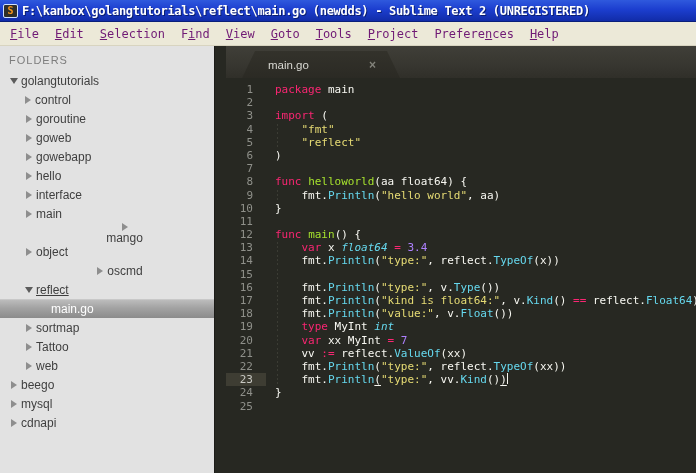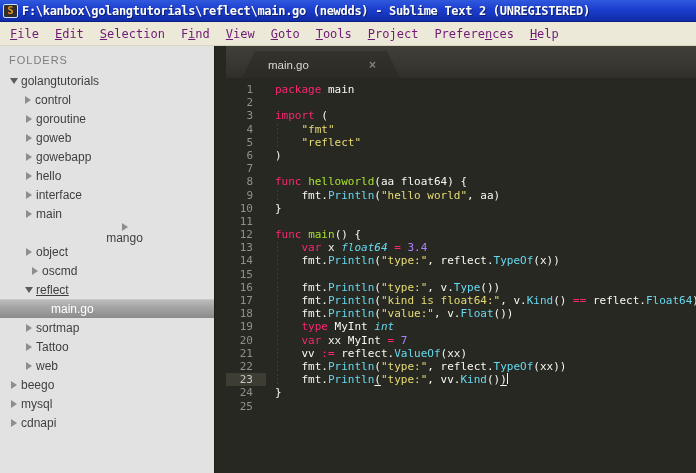--- a/index.html
+++ b/index.html
@@ -155,21 +155,21 @@
             <span class="arrow-right"></span>
           </span>
           <span>mango</span>
         </div>
         <div class="tree-row" style="padding-left: 21px;">
           <span class="tw">
             <span class="arrow-right"></span>
           </span>
           <span>object</span>
         </div>
-        <div class="tree-row" style="padding-left: 27px;">
+        <div class="tree-row" style="padding-left: 21px; justify-content: center;">
           <span class="tw">
             <span class="arrow-right"></span>
           </span>
           <span>oscmd</span>
         </div>
         <div class="tree-row" style="padding-left: 21px; text-decoration: underline;">
           <span class="tw">
             <span class="arrow-down"></span>
           </span>
           <span>reflect</span>

